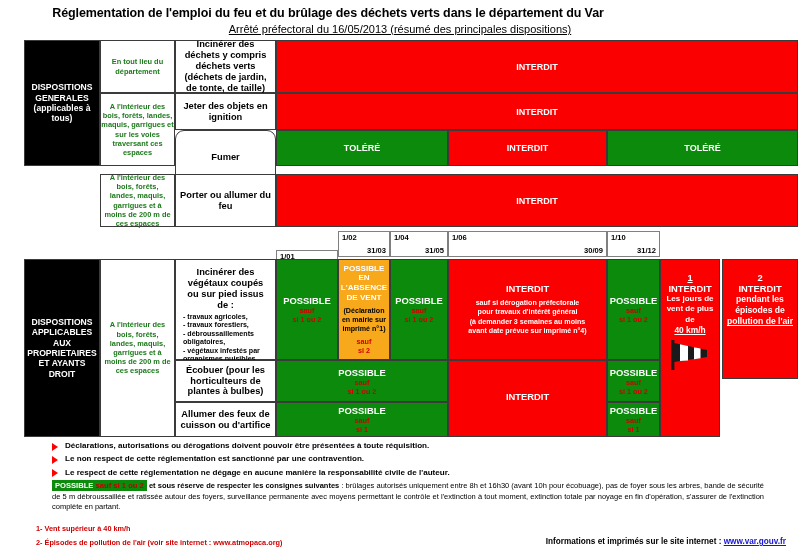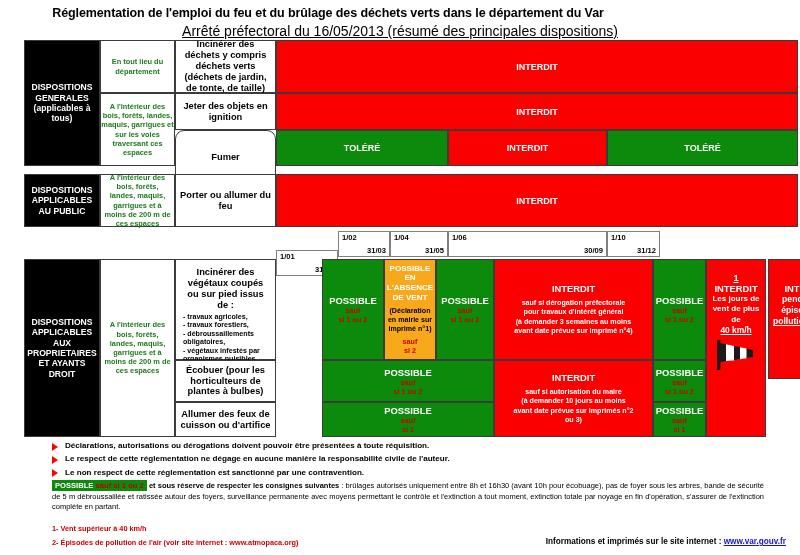--- a/index.html
+++ b/index.html
@@ -12,37 +12,37 @@
   }
   .page{position:relative;width:800px;height:555px;}
 
   
   .title{
     position:absolute;left:0;top:6px;width:656px;text-align:center;
     font-size:12.5px;font-weight:bold;letter-spacing:-0.1px;
   }
   .subtitle{
     position:absolute;left:0;top:23px;width:800px;text-align:center;
-    font-size:14px;font-weight:normal;text-decoration:underline;
+    font-size:11px;font-weight:normal;text-decoration:underline;
   }
 
   
   .blk{position:absolute;box-sizing:border-box;border:1px solid #3b3b3b;
        display:flex;align-items:center;justify-content:center;text-align:center;}
   .cat{background:#000;color:#fff;font-weight:bold;font-size:8.6px;line-height:1.22;}
   .zone{background:#fff;color:#1e7a1e;font-weight:bold;font-size:7.4px;line-height:1.24;}
   .act{background:#fff;color:#000;font-weight:bold;font-size:9.3px;line-height:1.18;}
   .act .sub{display:block;font-size:7.1px;font-weight:bold;text-align:left;line-height:1.2;margin-top:2px;}
   .red{background:#fb0000;color:#fff;font-weight:bold;font-size:9px;}
   .green{background:#0c8a0c;color:#fff;font-weight:bold;font-size:9px;}
   .orange{background:#f7a81b;color:#fff;font-weight:bold;font-size:8.2px;}
   .note-red{color:#d10000;font-size:7.2px;font-weight:bold;line-height:1.25;display:block;}
   .note-wt{color:#fff;font-size:7.1px;font-weight:bold;line-height:1.3;display:block;}
   .note-bk{color:#000;font-size:7.1px;font-weight:bold;line-height:1.3;display:block;}
-  .stack{display:flex;flex-direction:column;align-items:center;justify-content:center;padding:2px;margin-left:46px;}
+  .stack{display:flex;flex-direction:column;align-items:center;justify-content:center;padding:2px;}
   .big{font-size:9.4px;font-weight:bold;display:block;}
   .ul{text-decoration:underline;}
 
   
   .dcell{position:absolute;box-sizing:border-box;border:1px solid #808080;
          background:#fff;font-size:7.6px;font-weight:bold;}
   .dcell .a{position:absolute;left:3px;top:1px;}
   .dcell .b{position:absolute;right:3px;bottom:1px;}
 
   
@@ -50,21 +50,21 @@
   .brow{display:flex;align-items:flex-end;margin-bottom:3.2px;}
   .tri{width:0;height:0;border-top:4px solid transparent;border-bottom:4px solid transparent;
        border-left:6px solid #ff0000;margin-right:7px;margin-top:2px;flex:none;}
   .btxt{font-size:8.1px;font-weight:bold;line-height:1.2;}
 
   .para{position:absolute;left:52px;top:481px;width:712px;font-size:7.5px;line-height:1.42;text-align:justify;}
   .badge{background:#0c8a0c;color:#fff;font-weight:bold;font-size:7.6px;padding:1px 3px;}
   .badge .sf{color:#c40000;font-weight:bold;}
   .b7{font-weight:bold;}
 
-  .fn{position:absolute;left:52px;font-size:7.3px;font-weight:bold;color:#d10000;text-align:right;}
+  .fn{position:absolute;left:36px;font-size:7.3px;font-weight:bold;color:#d10000;text-align:right;}
   .fn1{top:524px;}
   .fn2{top:538px;}
   .info{position:absolute;right:14px;top:537px;font-size:8.2px;font-weight:bold;color:#000;}
   .info a{color:#1414d2;text-decoration:underline;}
 
   .sock{display:block;margin-top:3px;}
 </style>
 </head>
 <body>
 
@@ -81,21 +81,20 @@
   <div class="blk act" style="left:175px;top:40px;width:101px;height:53px;padding:2px;">Incinérer des déchets y compris déchets verts (déchets de jardin, de tonte, de taille)</div>
   <div class="blk act" style="left:175px;top:93px;width:101px;height:37px;padding:2px;">Jeter des objets en ignition</div>
   <div class="blk act" style="left:175px;top:130px;width:101px;height:54px;padding:2px;border-radius:9px;">Fumer</div>
 
   <div class="blk red" style="left:276px;top:40px;width:522px;height:53px;">INTERDIT</div>
   <div class="blk red" style="left:276px;top:93px;width:522px;height:37px;">INTERDIT</div>
   <div class="blk green" style="left:276px;top:130px;width:172px;height:36px;">TOLÉRÉ</div>
   <div class="blk red" style="left:448px;top:130px;width:159px;height:36px;">INTERDIT</div>
   <div class="blk green" style="left:607px;top:130px;width:191px;height:36px;">TOLÉRÉ</div>
 
-  <div class="blk cat" style="left:24px;top:174px;width:76px;height:53px;">DISPOSITIONS APPLICABLES AU PUBLIC</div>
   <div class="blk zone" style="left:100px;top:174px;width:75px;height:53px;padding:2px;">A l'intérieur des bois, forêts, landes, maquis, garrigues et à moins de 200 m de ces espaces</div>
   <div class="blk act" style="left:175px;top:174px;width:101px;height:53px;padding:2px;">Porter ou allumer du feu</div>
   <div class="blk red" style="left:276px;top:174px;width:522px;height:53px;">INTERDIT</div>
 
   <div class="dcell" style="left:276px;top:218px;width:62px;height:26px;margin-top:32px;">
     <span class="a">1/01</span>
     <span class="b">31/01</span>
   </div>
   <div class="dcell" style="left:338px;top:231px;width:52px;height:26px;">
     <span class="a">1/02</span>
@@ -160,24 +159,20 @@
 si 1 ou 2</span>
   </div>
 
   <div class="blk green stack" style="left:276px;top:360px;width:172px;height:42px;">
     <span class="big">POSSIBLE</span>
     <span class="note-red" style="white-space:pre-line;">sauf
 si 1 ou 2</span>
   </div>
   <div class="blk red stack" style="left:448px;top:360px;width:159px;height:77px;">
     <span class="big" style="margin-bottom:5px;">INTERDIT</span>
-    <span class="note-wt" style="white-space:pre-line;">sauf si autorisation du maire
-(à demander 10 jours au moins
-avant date prévue sur imprimés n°2
-ou 3)</span>
   </div>
   <div class="blk green stack" style="left:607px;top:360px;width:53px;height:42px;">
     <span class="big">POSSIBLE</span>
     <span class="note-red" style="white-space:pre-line;">sauf
 si 1 ou 2</span>
   </div>
 
   <div class="blk green stack" style="left:276px;top:402px;width:172px;height:35px;">
     <span class="big">POSSIBLE</span>
     <span class="note-red" style="white-space:pre-line;">sauf
@@ -211,25 +206,25 @@
     <span class="ul" style="font-size:8.6px;font-weight:bold;line-height:1.3;">pollution de l'air</span>
   </div>
 
   <div class="bullets">
     <div class="brow">
       <span class="tri"></span>
       <span class="btxt">Déclarations, autorisations ou dérogations doivent pouvoir être présentées à toute réquisition.</span>
     </div>
     <div class="brow">
       <span class="tri"></span>
-      <span class="btxt">Le respect de cette réglementation ne dégage en aucune manière la responsabilité civile de l'auteur.</span>
+      <span class="btxt">Le non respect de cette réglementation est sanctionné par une contravention.</span>
     </div>
     <div class="brow">
       <span class="tri"></span>
-      <span class="btxt">Le non respect de cette réglementation est sanctionné par une contravention.</span>
+      <span class="btxt">Le respect de cette réglementation ne dégage en aucune manière la responsabilité civile de l'auteur.</span>
     </div>
   </div>
 
   <div class="para">
     <span class="badge"><span>POSSIBLE</span> <span class="sf">sauf si 1 ou 2</span></span><span class="b7">&nbsp;<span>et sous réserve de respecter les consignes suivantes</span></span><span> : brûlages autorisés uniquement entre 8h et 16h30 (avant 10h pour écobuage), pas de foyer sous les arbres, bande de sécurité de 5 m débroussaillée et ratissée autour des foyers, surveillance permanente avec moyens permettant le contrôle et l'extinction à tout moment, extinction totale par noyage en fin d'opération, s'assurer de l'extinction complète en partant.</span>
   </div>
 
   <div class="fn fn1">1- Vent supérieur à 40 km/h</div>
   <div class="fn fn2">2- Épisodes de pollution de l'air (voir site internet : www.atmopaca.org)</div>
 

